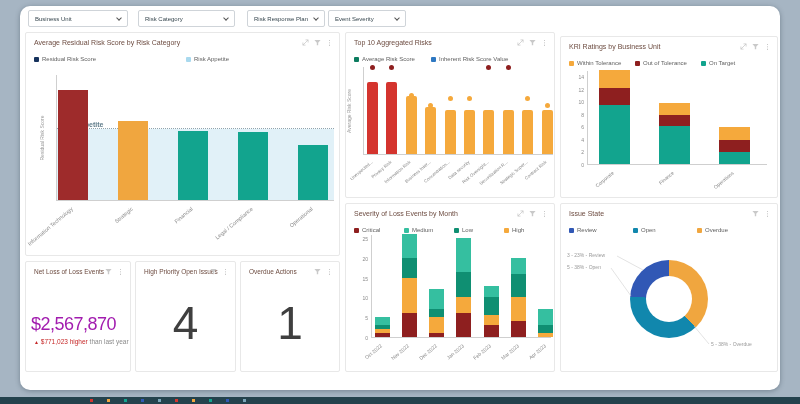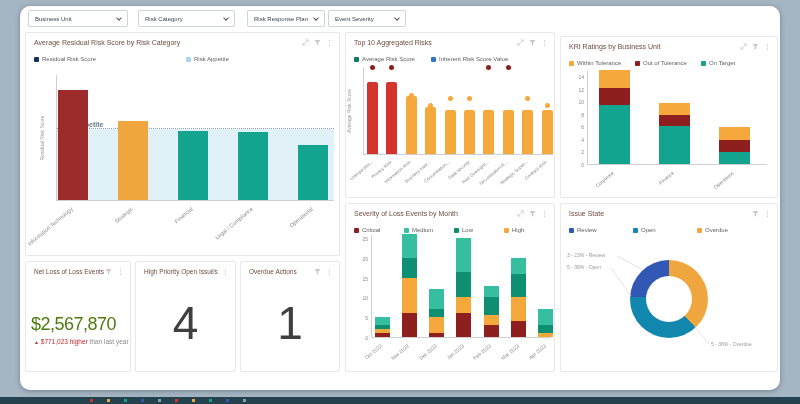--- a/index.html
+++ b/index.html
@@ -25,21 +25,21 @@
 .dot{position:absolute;border-radius:50%}
 .xlab{position:absolute;white-space:nowrap;font-size:5px;color:#8a8a8a;transform-origin:100% 50%;transform:translateX(-100%) rotate(-40deg)}
 .ytick{position:absolute;font-size:5px;color:#8a8a8a;width:18px;text-align:right}
 .ylab{position:absolute;font-size:5px;color:#9a9a9a;white-space:nowrap;transform:translate(-50%,-50%) rotate(-90deg)}
 .band{position:absolute;left:0;right:0;bottom:0;background:rgba(168,214,236,.35)}
 .apline{position:absolute;left:0;right:0;border-top:1px dotted #90a4ae}
 .aplabel{position:absolute;font-size:7px;font-weight:bold;color:#607d8b;white-space:nowrap}
 .ring{position:absolute;border-radius:50%}
 .hole{position:absolute;background:#fff;border-radius:50%;left:50%;top:50%;transform:translate(-50%,-50%)}
 .callout{position:absolute;font-size:5px;color:#9a9a9a;white-space:nowrap}
-.kpival{position:absolute;color:#4d7c0f}
+.kpival{position:absolute;color:#a21caf}
 .kdelta{position:absolute;font-size:6.5px;white-space:nowrap}
 .kdelta .tri{color:#c62828;font-size:5px}
 .kdelta .red{color:#c62828}
 .kdelta .gray{color:#8a8a8a}
 .bignum{position:absolute;left:0;right:0;text-align:center;font-size:46px;color:#3f3f3f}
 .taskbar{position:absolute;left:0;right:0;bottom:0;height:7px;background:#24424d;display:flex;align-items:center;gap:14px;padding-left:90px}
 .taskbar i{width:3px;height:3px;display:block}
 .taskbar i:nth-child(5n+1){background:#d4342e}.taskbar i:nth-child(5n+2){background:#f0a63f}
 .taskbar i:nth-child(5n+3){background:#12a48e}.taskbar i:nth-child(5n+4){background:#3158b5}
 .taskbar i:nth-child(5n){background:#7aa5b8}

